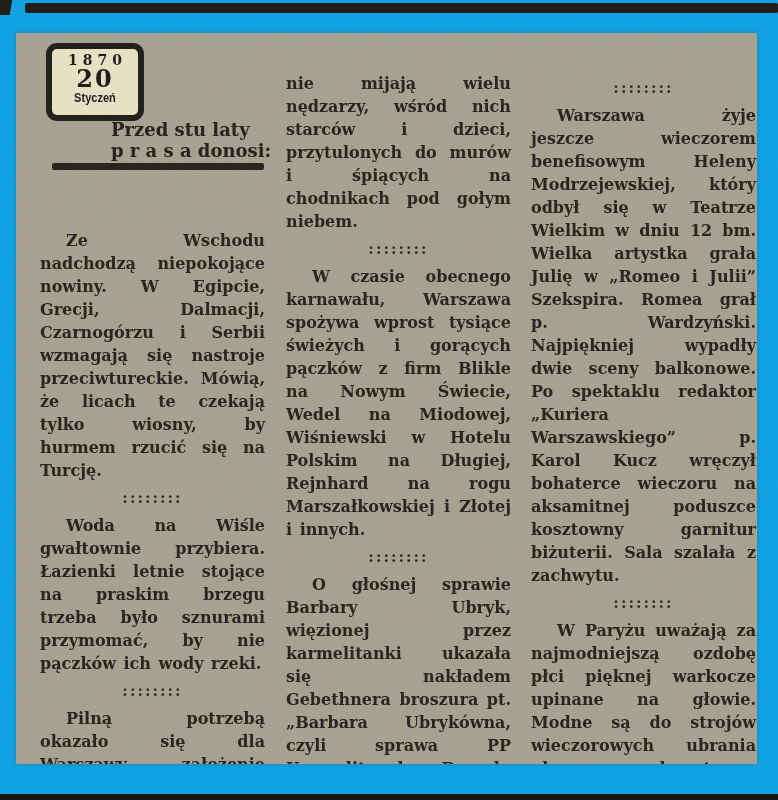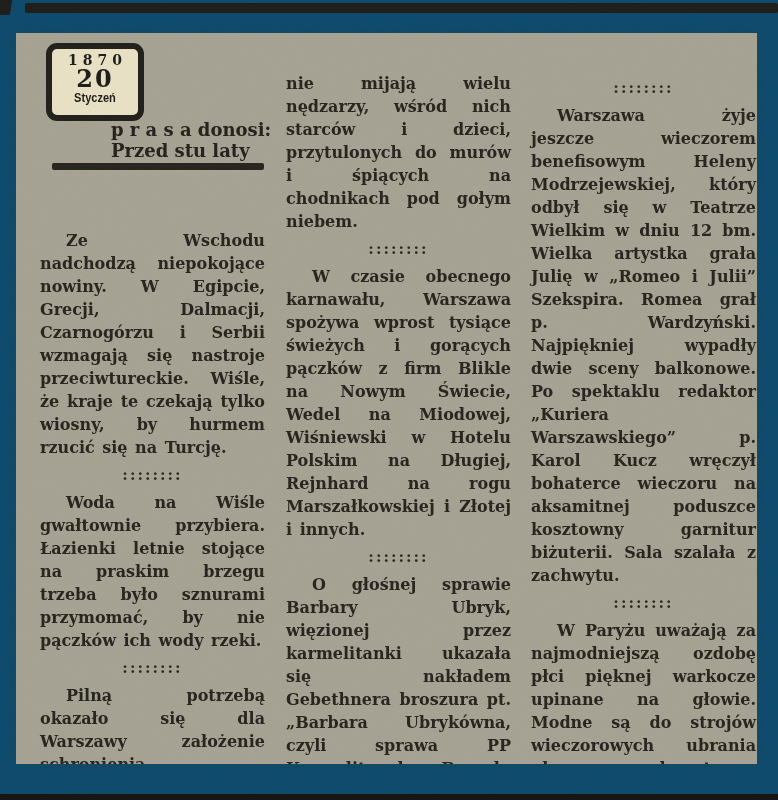--- a/index.html
+++ b/index.html
@@ -1,18 +1,18 @@
 <!DOCTYPE html>
 <html><head>
 <meta charset="utf-8">
 <style>
   html,body { margin:0; padding:0; background:#d8d0b4; }
   .page {
     position:relative; width:778px; height:800px;
-    background:#0c4a6e; overflow:hidden;
+    background:#0ea5e9; overflow:hidden;
     font-family:"DejaVu Serif", serif;
   }
   .corner-mark {
     position:absolute; left:0; top:0; width:13px; height:15px;
     background:#1d1c19; transform:skewX(-10deg) translateX(-2px);
   }
   .top-bar {
     position:absolute; left:25px; top:3px; width:753px; height:10px;
     background:#1d1c19; border-radius:2px;
   }
@@ -75,28 +75,28 @@
 
   <div class="clipping">
 
     <div class="masthead">
       <div class="year">1870</div>
       <div class="day">20</div>
       <div class="month">Styczeń</div>
     </div>
 
     <div class="heading">
+      <div>Przed stu laty</div>
       <div>p r a s a  donosi:</div>
-      <div>Przed stu laty</div>
     </div>
 
     <div class="heading-rule"></div>
 
     <div class="col col1">
-        <p class="para indent">Ze Wschodu nadchodzą niepokojące nowiny. W Egipcie, Grecji, Dalmacji, Czarnogórzu i Serbii wzmagają się nastroje przeciwtureckie. Wiśle, że kraje te czekają tylko wiosny, by hurmem rzucić się na Turcję.</p>
+        <p class="para indent">Ze Wschodu nadchodzą niepokojące nowiny. W Egipcie, Grecji, Dalmacji, Czarnogórzu i Serbii wzmagają się nastroje przeciwtureckie. Mówią, że licach te czekają tylko wiosny, by hurmem rzucić się na Turcję.</p>
         <div class="sep">::::::::</div>
         <p class="para indent">Woda na Wiśle gwałtownie przybiera. Łazienki letnie stojące na praskim brzegu trzeba było sznurami przymomać, by nie pączków ich wody rzeki.</p>
         <div class="sep">::::::::</div>
         <p class="para indent">Pilną potrzebą okazało się dla Warszawy założenie schronienia noclegowego dla nie mających dachu nad głową. Nocni przechod-</p>
       </div>
     <div class="col col2">
         <p class="para">nie mijają wielu nędzarzy, wśród nich starców i dzieci, przytulonych do murów i śpiących na chodnikach pod gołym niebem.</p>
         <div class="sep">::::::::</div>
         <p class="para indent">W czasie obecnego karnawału, Warszawa spożywa wprost tysiące świeżych i gorących pączków z firm Blikle na Nowym Świecie, Wedel na Miodowej, Wiśniewski w Hotelu Polskim na Długiej, Rejnhard na rogu Marszałkowskiej i Złotej i innych.</p>
         <div class="sep">::::::::</div>

